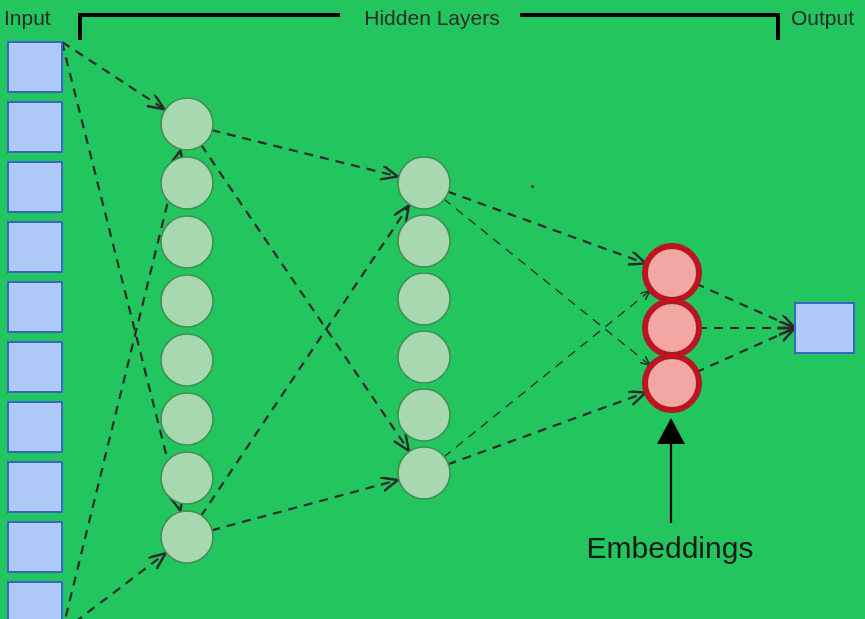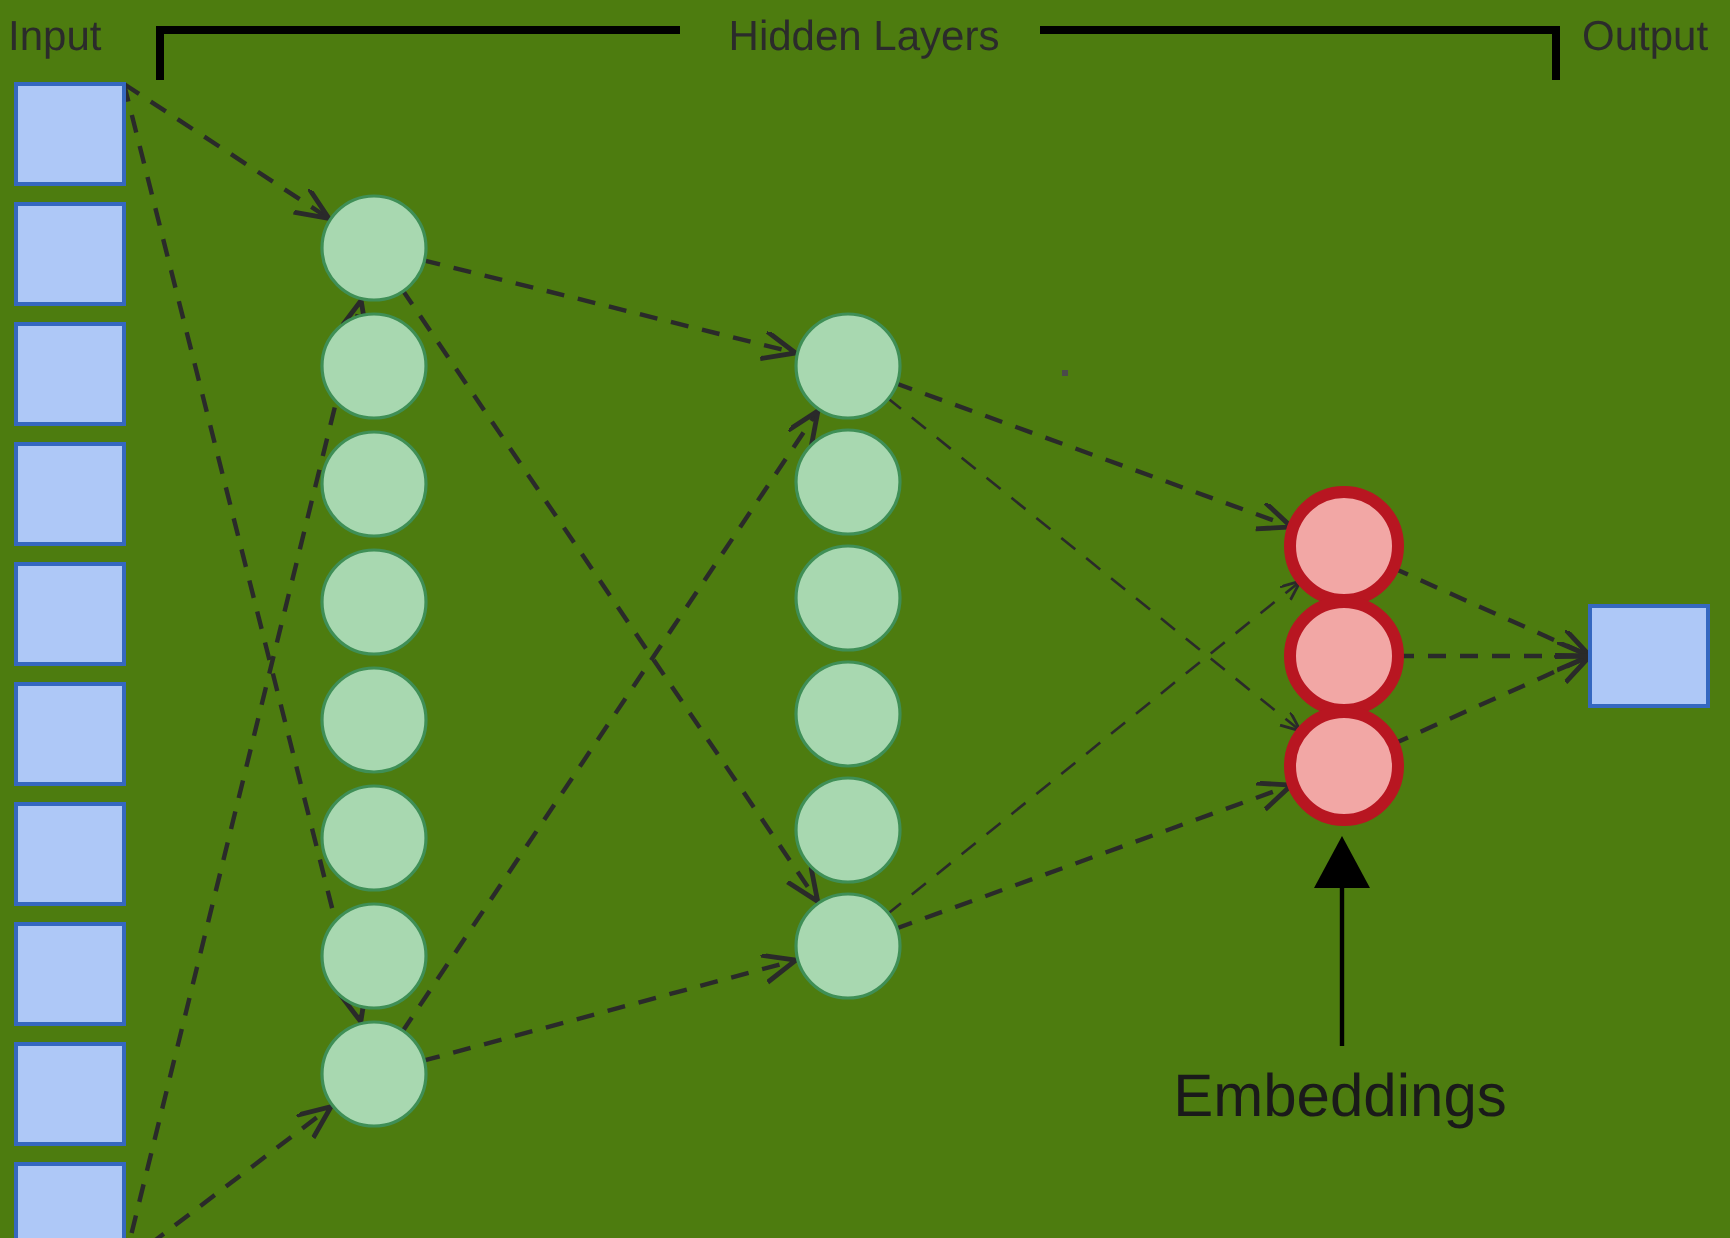--- a/index.html
+++ b/index.html
@@ -7,21 +7,21 @@
     padding: 0;
     background: #ffffff;
   }
   body {
     font-family: "Liberation Sans", sans-serif;
   }
   #canvas {
     position: relative;
     width: 865px;
     height: 619px;
-    background: #4d7c0f;
+    background: #22c55e;
     overflow: hidden;
   }
   svg#diagram {
     position: absolute;
     left: 0;
     top: 0;
     width: 865px;
     height: 619px;
   }
   .lbl {

